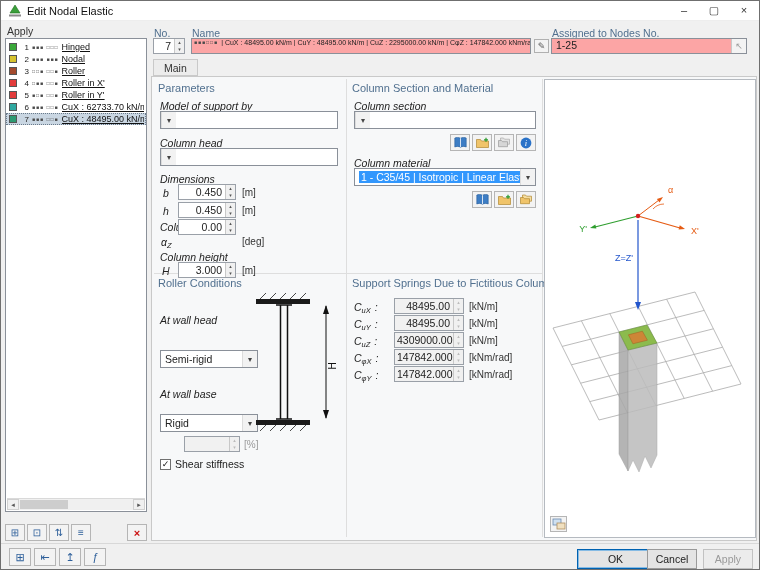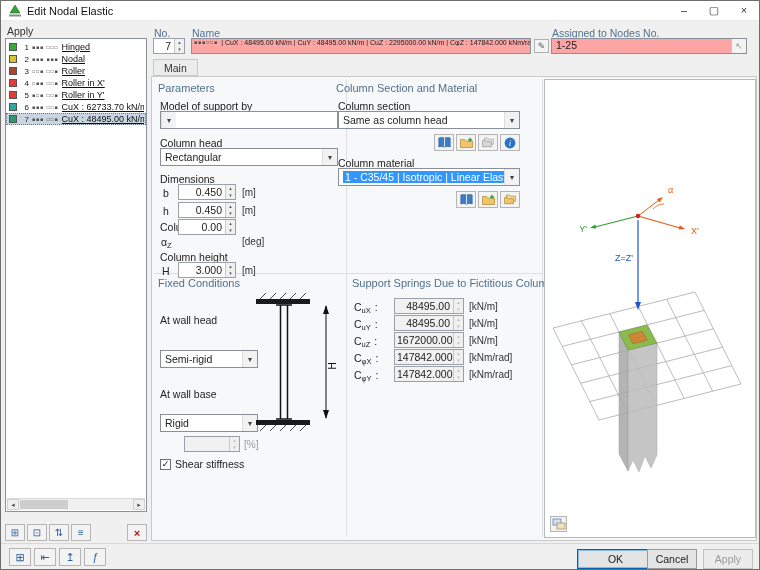--- a/index.html
+++ b/index.html
@@ -14,21 +14,21 @@
   #dialog {
     position:relative; width:760px; height:570px;
     background:#f0f0f0; border:1px solid #6f6f6f; overflow:hidden;
   }
   
   #titlebar { left:0; top:0; width:758px; height:20px; background:#ffffff; border-bottom:1px solid #ededed; }
   #titlebar .title { position:absolute; left:26px; top:4px; font-size:11px; color:#111; }
   .winbtn { position:absolute; top:0; width:30px; height:19px; text-align:center; line-height:19px; font-size:11px; color:#333; }
   
   .cap { font-size:10.5px; color:#51708f; }
-  .flbl { font-size:10.5px; color:#222; }
+  .flbl { font-size:10.5px; color:#222;font-style:italic; }
   .sec-h { position:absolute; left:4px; top:3px; font-size:11px; color:#51708f; white-space:nowrap; }
   .combo { position:absolute; height:18px; background:#fff; border:1px solid #8a9099; display:flex; align-items:center; }
   .combo-val { flex:1; padding:0 4px; font-size:10.5px; white-space:nowrap; overflow:hidden; }
   .combo-arrow { width:15px; align-self:stretch; display:flex; align-items:center; justify-content:center;
                  font-size:8px; color:#444; background:#f2f2f2; border-left:1px solid #dcdcdc; }
   .hl { background:#3297fd; color:#fff; padding:0 2px; }
   .spin { position:absolute; height:16px; background:#fff; border:1px solid #9aa0a8; display:flex; }
   .spin-val { flex:1; text-align:right; padding:1px 3px 0 2px; font-size:10.5px; white-space:nowrap; overflow:hidden; }
   .spin-btns { width:10px; display:flex; flex-direction:column; border-left:1px solid #c8c8c8; background:#f0f0f0; }
   .sb { height:7px; font-size:5px; line-height:7px; text-align:center; color:#555; }
@@ -196,21 +196,20 @@
     <div class="hdiv" style="left:2px;top:196px;width:388px;height:1px"></div>
 
     <div class="sec" style="left:2px;top:2px;width:192px;height:194px">
       <div class="sec-h">Parameters</div>
       <div class="abs flbl" style="left:6px;top:21px">Model of support by</div>
       <div class="combo" style="left:6px;top:32px;width:178px">
         <span class="combo-arrow">▾</span>
       </div>
       <div class="abs flbl" style="left:6px;top:58px">Column head</div>
       <div class="combo" style="left:6px;top:69px;width:178px">
-        <span class="combo-val">Rectangular</span>
         <span class="combo-arrow">▾</span>
       </div>
       <div class="abs flbl" style="left:6px;top:94px">Dimensions</div>
       <div class="abs flbl" style="left:9px;top:108px">b</div>
       <div class="spin" style="left:24px;top:105px;width:58px">
         <span class="spin-val">0.450</span>
         <span class="spin-btns">
           <span class="sb">▴</span>
           <span class="sb">▾</span>
         </span>
@@ -242,25 +241,24 @@
       <div class="spin" style="left:24px;top:183px;width:58px">
         <span class="spin-val">3.000</span>
         <span class="spin-btns">
           <span class="sb">▴</span>
           <span class="sb">▾</span>
         </span>
       </div>
       <div class="unit" style="left:88px;top:186px">[m]</div>
     </div>
 
-    <div class="sec" style="left:180px;top:2px;width:194px;height:194px">
+    <div class="sec" style="left:196px;top:2px;width:194px;height:194px">
       <div class="sec-h">Column Section and Material</div>
       <div class="abs flbl" style="left:6px;top:21px">Column section</div>
       <div class="combo" style="left:6px;top:32px;width:182px">
-        <span class="combo-val">Same as column head</span>
         <span class="combo-arrow">▾</span>
       </div>
       <div class="ibtn" style="left:102px;top:55px">
         <svg width="13" height="11" viewBox="0 0 13 11">
           <path d="M6.5,1.2 C5,0.2 2,0.2 0.8,1 V10 C2,9.2 5,9.2 6.5,10.2 C8,9.2 11,9.2 12.2,10 V1 C11,0.2 8,0.2 6.5,1.2 Z" fill="#3d7dc4" stroke="#225a9a" stroke-width="0.6"></path>
           <line x1="6.5" y1="1.2" x2="6.5" y2="10" stroke="#fff" stroke-width="0.8"></line>
         </svg>
       </div>
       <div class="ibtn" style="left:124px;top:55px">
         <svg width="13" height="11" viewBox="0 0 13 11">
@@ -299,21 +297,21 @@
       </div>
       <div class="ibtn" style="left:168px;top:112px">
         <svg width="13" height="11" viewBox="0 0 13 11">
           <path d="M2.5,1 h3 l1,1.2 h5 v5 h-9 Z" fill="#f5dda0" stroke="#b08830" stroke-width="0.7"></path>
           <path d="M0.5,3.5 h3 l1,1.2 h5 v5 h-9 Z" fill="#f0c46a" stroke="#b08830" stroke-width="0.7"></path>
         </svg>
       </div>
     </div>
 
     <div class="sec" style="left:2px;top:197px;width:192px;height:262px">
-      <div class="sec-h">Fixed Conditions</div>
+      <div class="sec-h">Roller Conditions</div>
       <div class="abs flbl" style="left:6px;top:40px">At wall head</div>
       <div class="combo" style="left:6px;top:76px;width:98px">
         <span class="combo-val">Semi-rigid</span>
         <span class="combo-arrow">▾</span>
       </div>
       <div class="abs flbl" style="left:6px;top:114px">At wall base</div>
       <div class="combo" style="left:6px;top:140px;width:98px">
         <span class="combo-val">Rigid</span>
         <span class="combo-arrow">▾</span>
       </div>
@@ -386,21 +384,21 @@
             <span class="sb">▾</span>
           </span>
       </div>
       <div class="unit" style="left:121px;top:44px">[kN/m]</div>
 
       <div class="abs flbl" style="left:6px;top:61px">
         <span>C</span><span class="sub">uZ</span>
         <span style="margin-left:1px">:</span>
       </div>
       <div class="spin ro dis" style="left:46px;top:58px;width:70px">
-        <span class="spin-val">1672000.00</span>
+        <span class="spin-val">4309000.00</span>
         <span class="spin-btns">
             <span class="sb">▴</span>
             <span class="sb">▾</span>
           </span>
       </div>
       <div class="unit" style="left:121px;top:61px">[kN/m]</div>
 
       <div class="abs flbl" style="left:6px;top:78px">
         <span>C</span><span class="sub">φX</span>
         <span style="margin-left:1px">:</span>

